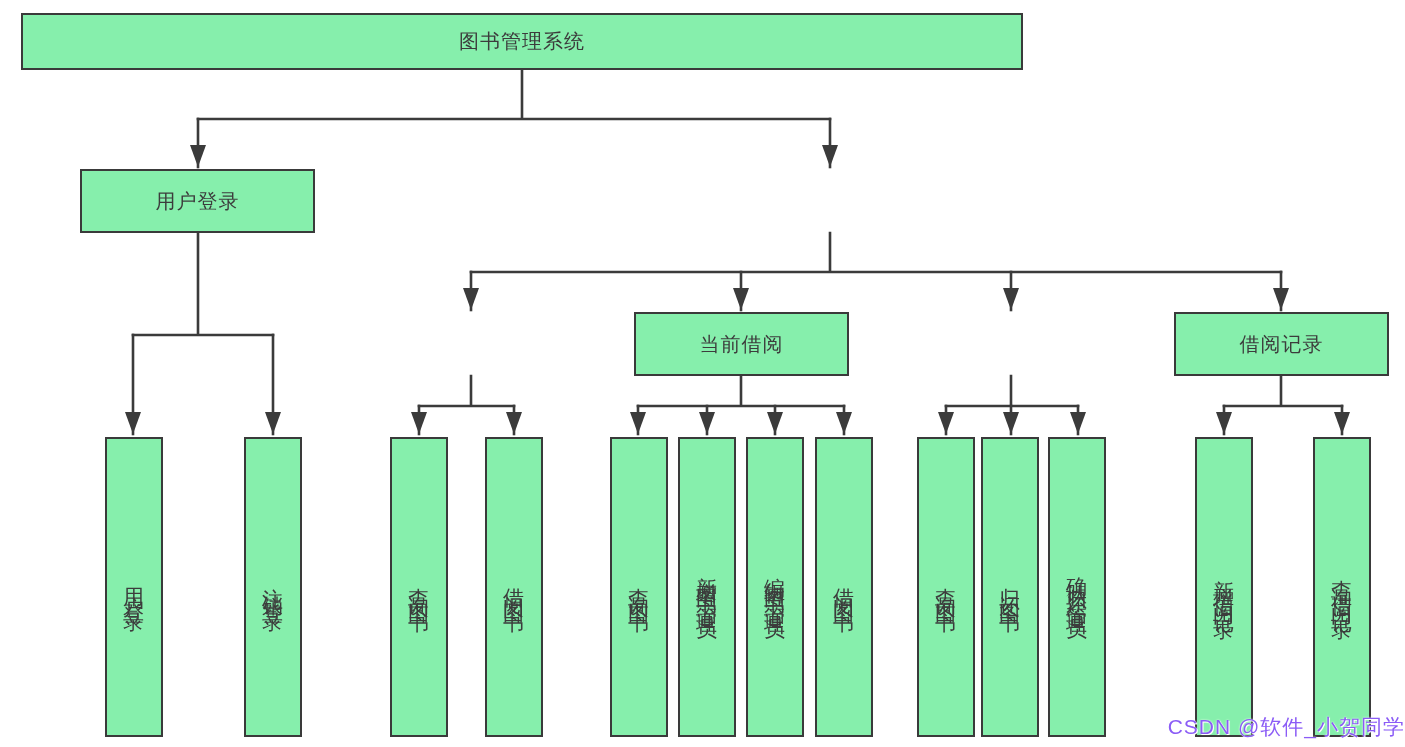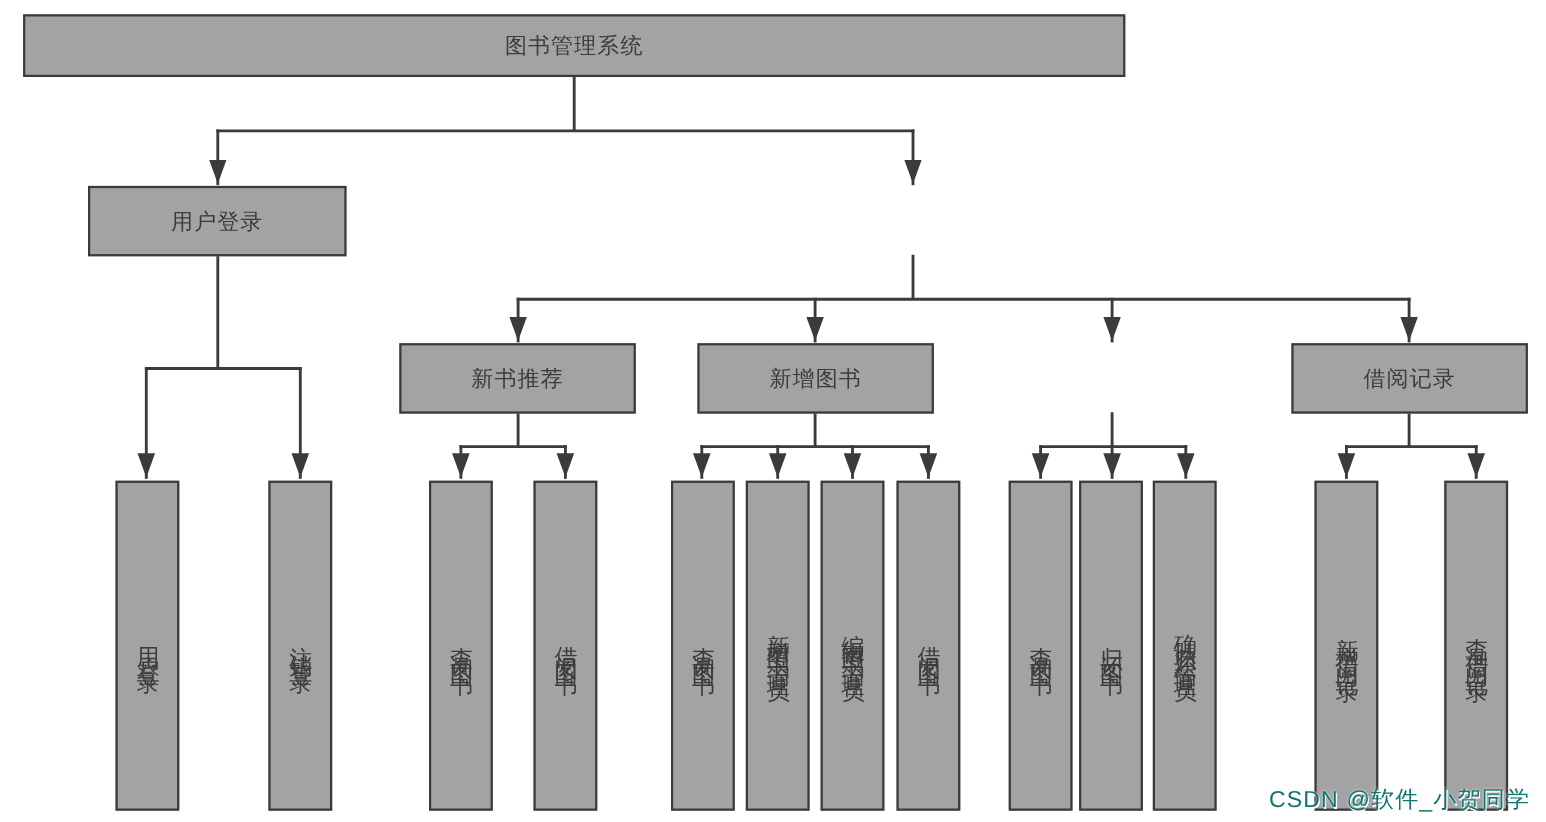--- a/index.html
+++ b/index.html
@@ -20,21 +20,21 @@
   .wire {
     fill: none;
     stroke: #3b3b3b;
     stroke-width: 2.6;
     stroke-linecap: square;
   }
   .box {
     position: absolute;
     box-sizing: border-box;
     border: 2.6px solid #3a3a3a;
-    background: #a3a3a3;
+    background: #86efac;
     display: flex;
     align-items: center;
     justify-content: center;
     color: #3c3c3c;
   }
   .box.h { font-size: 20px; letter-spacing: 1px; white-space: nowrap; }
   .box.v span {
     writing-mode: vertical-rl;
     text-orientation: mixed;
     font-size: 21px;
@@ -42,25 +42,25 @@
     color: #3c3c3c;
     line-height: 1;
   }
   .box.v.long span { letter-spacing: 6px; font-size: 21px; }
   .root    { left: 21px;  top: 13px;  width: 1002px; height: 57px; }
   .lvl2    { height: 64px; width: 235px; top: 169px; }
   .lvl3    { height: 64px; width: 215px; top: 312px; }
   .leaf    { top: 437px; width: 58px; height: 300px; }
   .watermark {
     position: absolute;
-    right: 14px;
+    right: 0;
     bottom: 6px;
     font-size: 21px;
     letter-spacing: 1px;
-    color: #0f766e;
+    color: #8b5cf6;
     text-shadow: 0 0 2px #ffffff, 1px 1px 0 #ffffff;
     z-index: 5;
     white-space: nowrap;
   }
 </style>
 </head>
 <body>
 
 <div class="stage">
 
@@ -104,22 +104,21 @@
     <line class="wire" marker-end="url(#ah)" x1="1011" y1="406" x2="1011" y2="434"></line>
     <line class="wire" marker-end="url(#ah)" x1="1078" y1="406" x2="1078" y2="434"></line>
     <line class="wire" marker-end="url(#ah)" x1="1224" y1="406" x2="1224" y2="434"></line>
     <line class="wire" marker-end="url(#ah)" x1="1342" y1="406" x2="1342" y2="434"></line>
   </svg>
 
   <div class="box h root">图书管理系统</div>
 
   <div class="box h lvl2" style="left:80px">用户登录</div>
 
-  <div class="box h lvl3" style="left:363px">新书推荐</div>
-  <div class="box h lvl3" style="left:634px">新增图书</div>
+  <div class="box h lvl3" style="left:634px">当前借阅</div>
   <div class="box h lvl3" style="left:1174px">借阅记录</div>
 
   <div class="box v leaf" style="left:105px">
     <span>用户登录</span>
   </div>
   <div class="box v leaf" style="left:244px">
     <span>注销登录</span>
   </div>
 
   <div class="box v leaf" style="left:390px">

